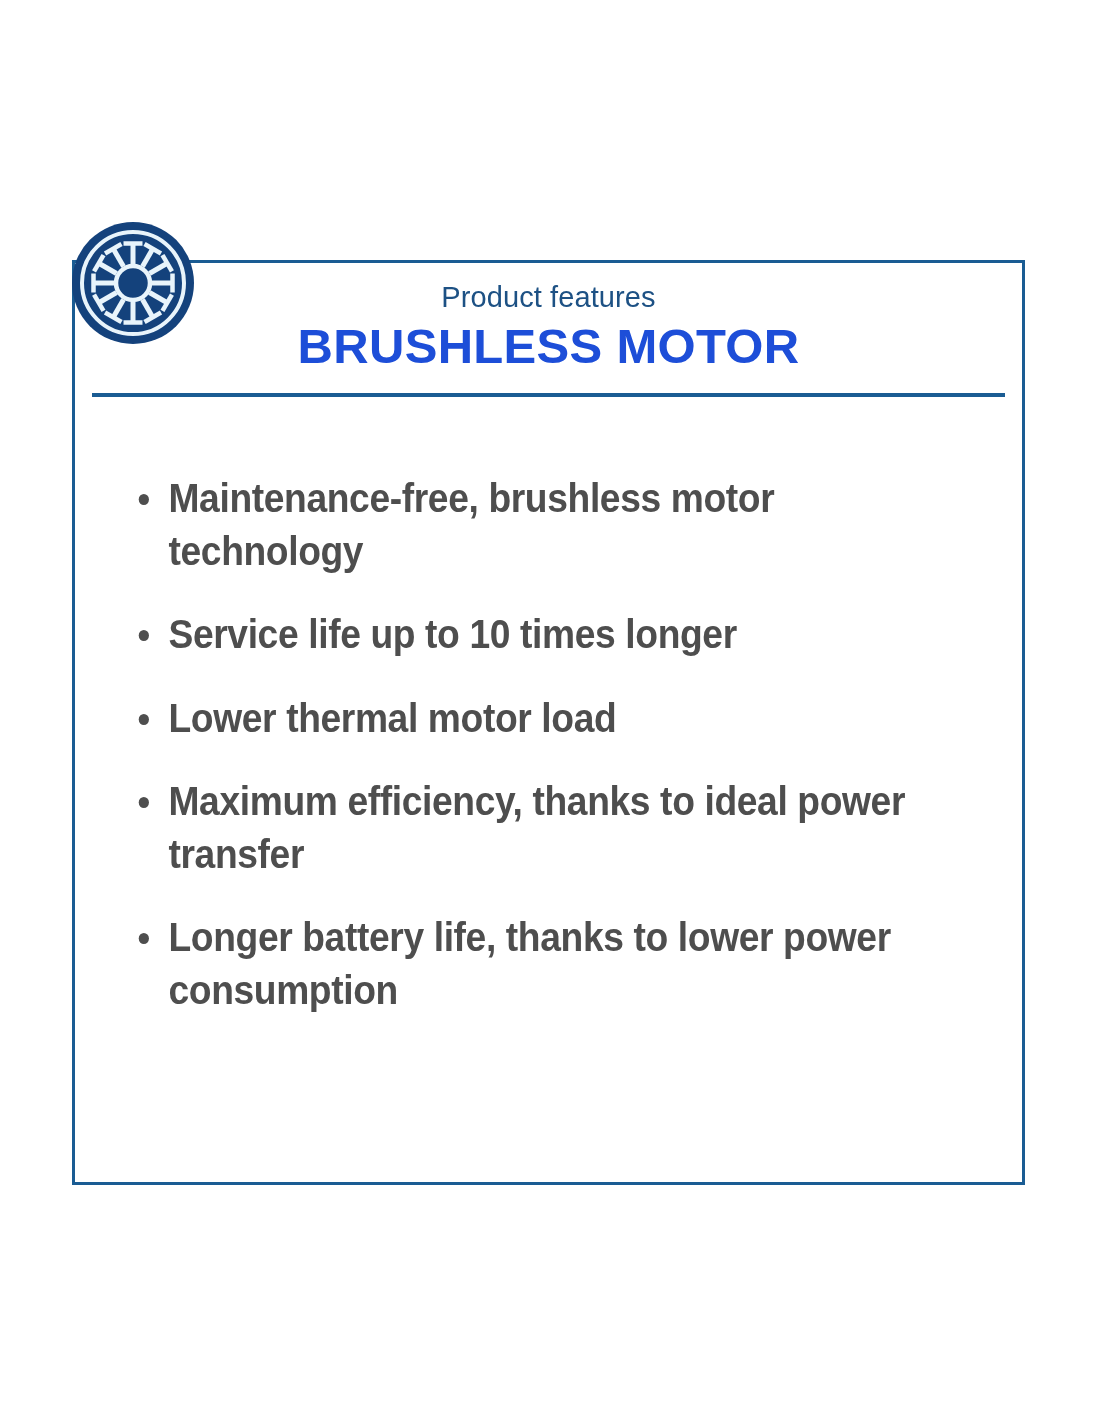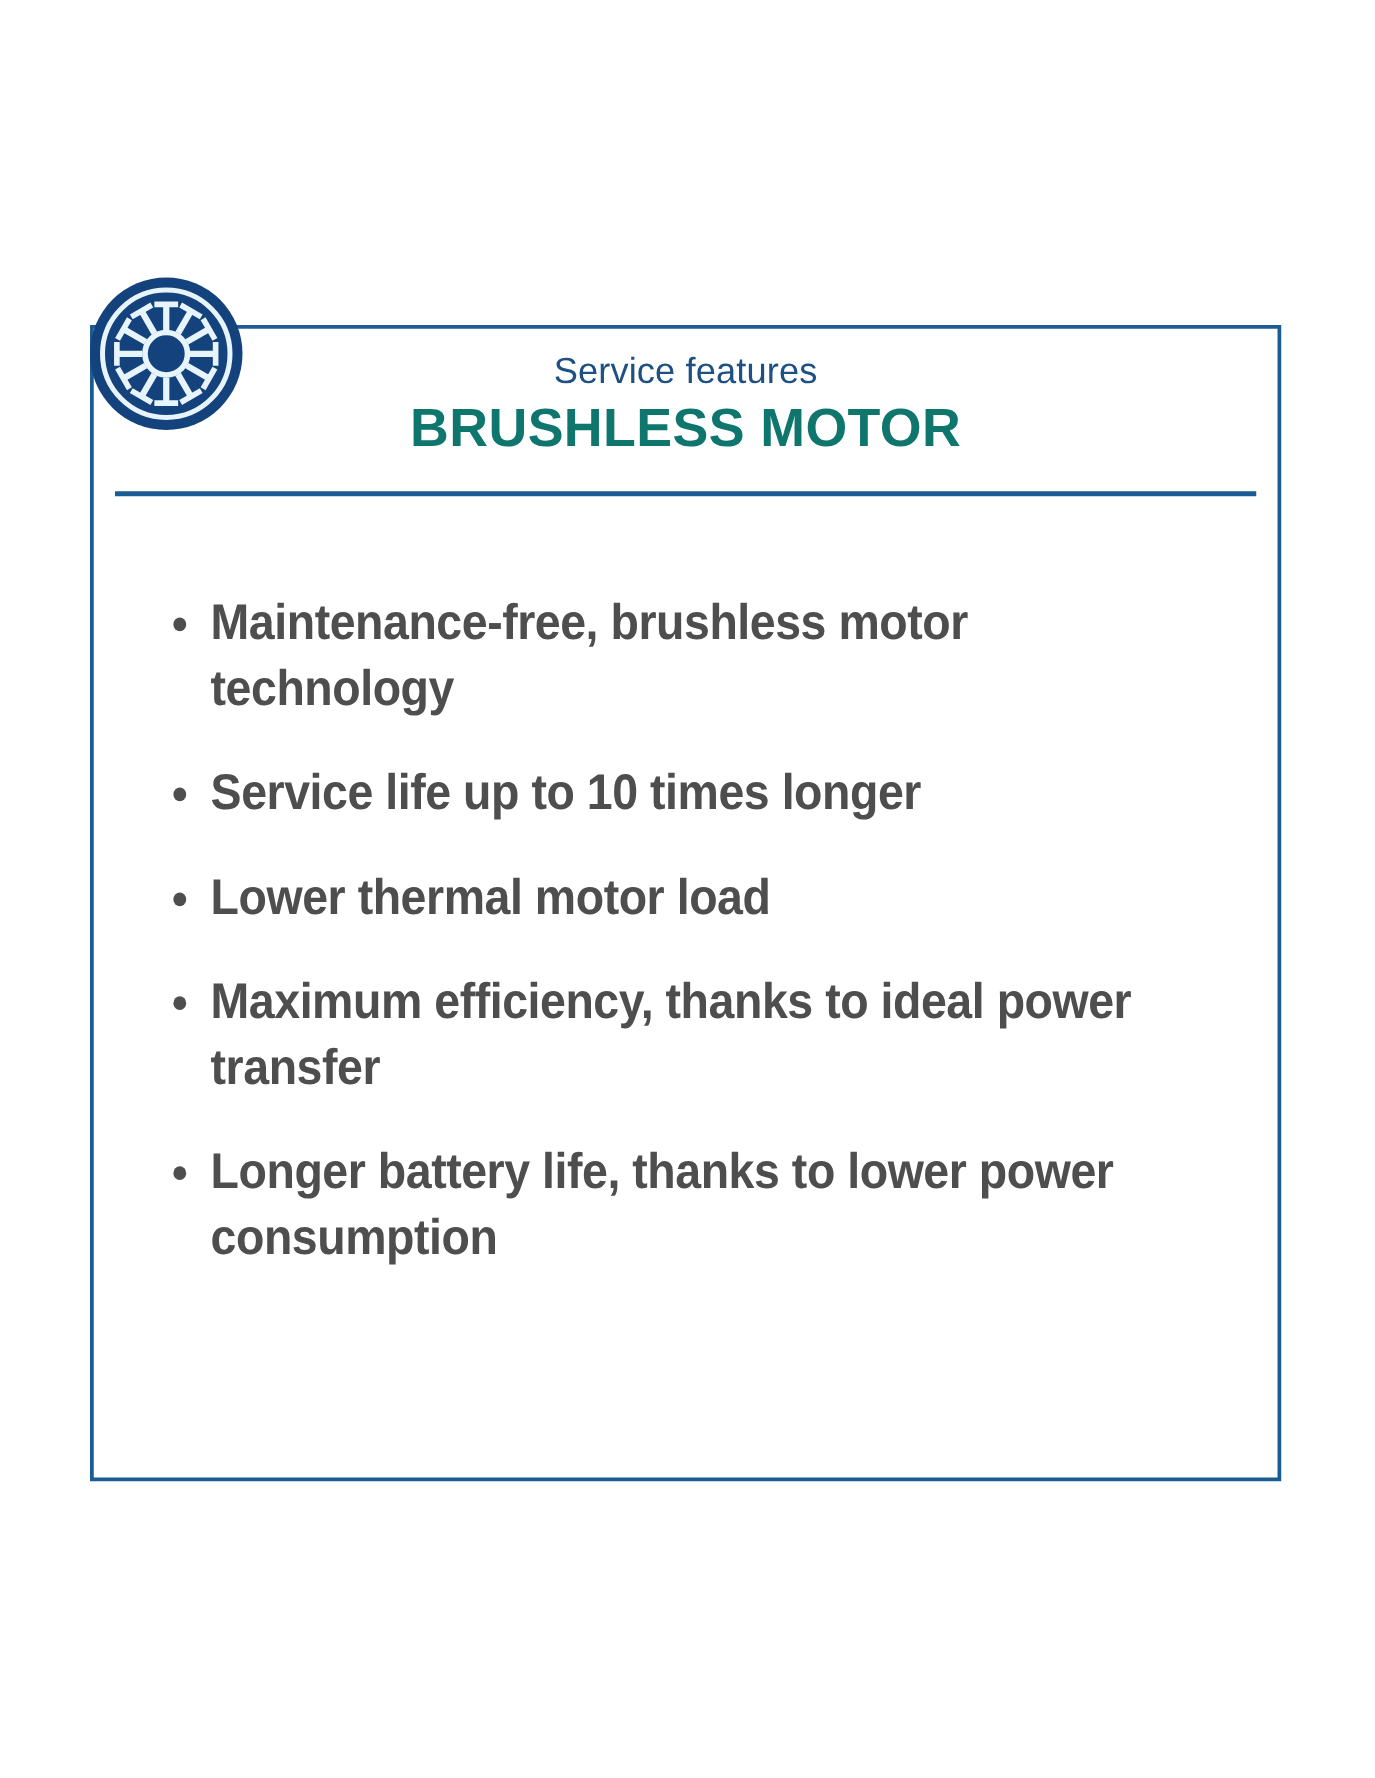--- a/index.html
+++ b/index.html
@@ -50,22 +50,22 @@
   }
   #eyebrow-text {
     color: #1d5184;
     font-size: 29px;
     font-weight: 400;
     line-height: 1.0;
     letter-spacing: 0.1px;
     white-space: nowrap;
   }
   #card-title {
-    color: #0f766e;
-    font-size: 43px;
+    color: #1d4ed8;
+    font-size: 49px;
     font-weight: bold;
     line-height: 1.05;
     margin-top: 9px;
     letter-spacing: 0.3px;
     white-space: nowrap;
   }
   #header-divider {
     position: absolute;
     left: 17px;
     top: 130px;
@@ -108,21 +108,21 @@
     border-radius: 50%;
   }
   .feature-text { display: block; }
 </style>
 </head>
 <body>
 
 <div id="feature-card">
 
   <div id="card-header">
-    <div id="eyebrow-text">Service features</div>
+    <div id="eyebrow-text">Product features</div>
     <div id="card-title">BRUSHLESS MOTOR</div>
   </div>
 
   <div id="header-divider"></div>
 
   <ul id="feature-list">
     <li class="feature-item">
       <span class="bullet-dot"></span>
       <span class="feature-text">Maintenance-free, brushless motor technology</span>
     </li>

